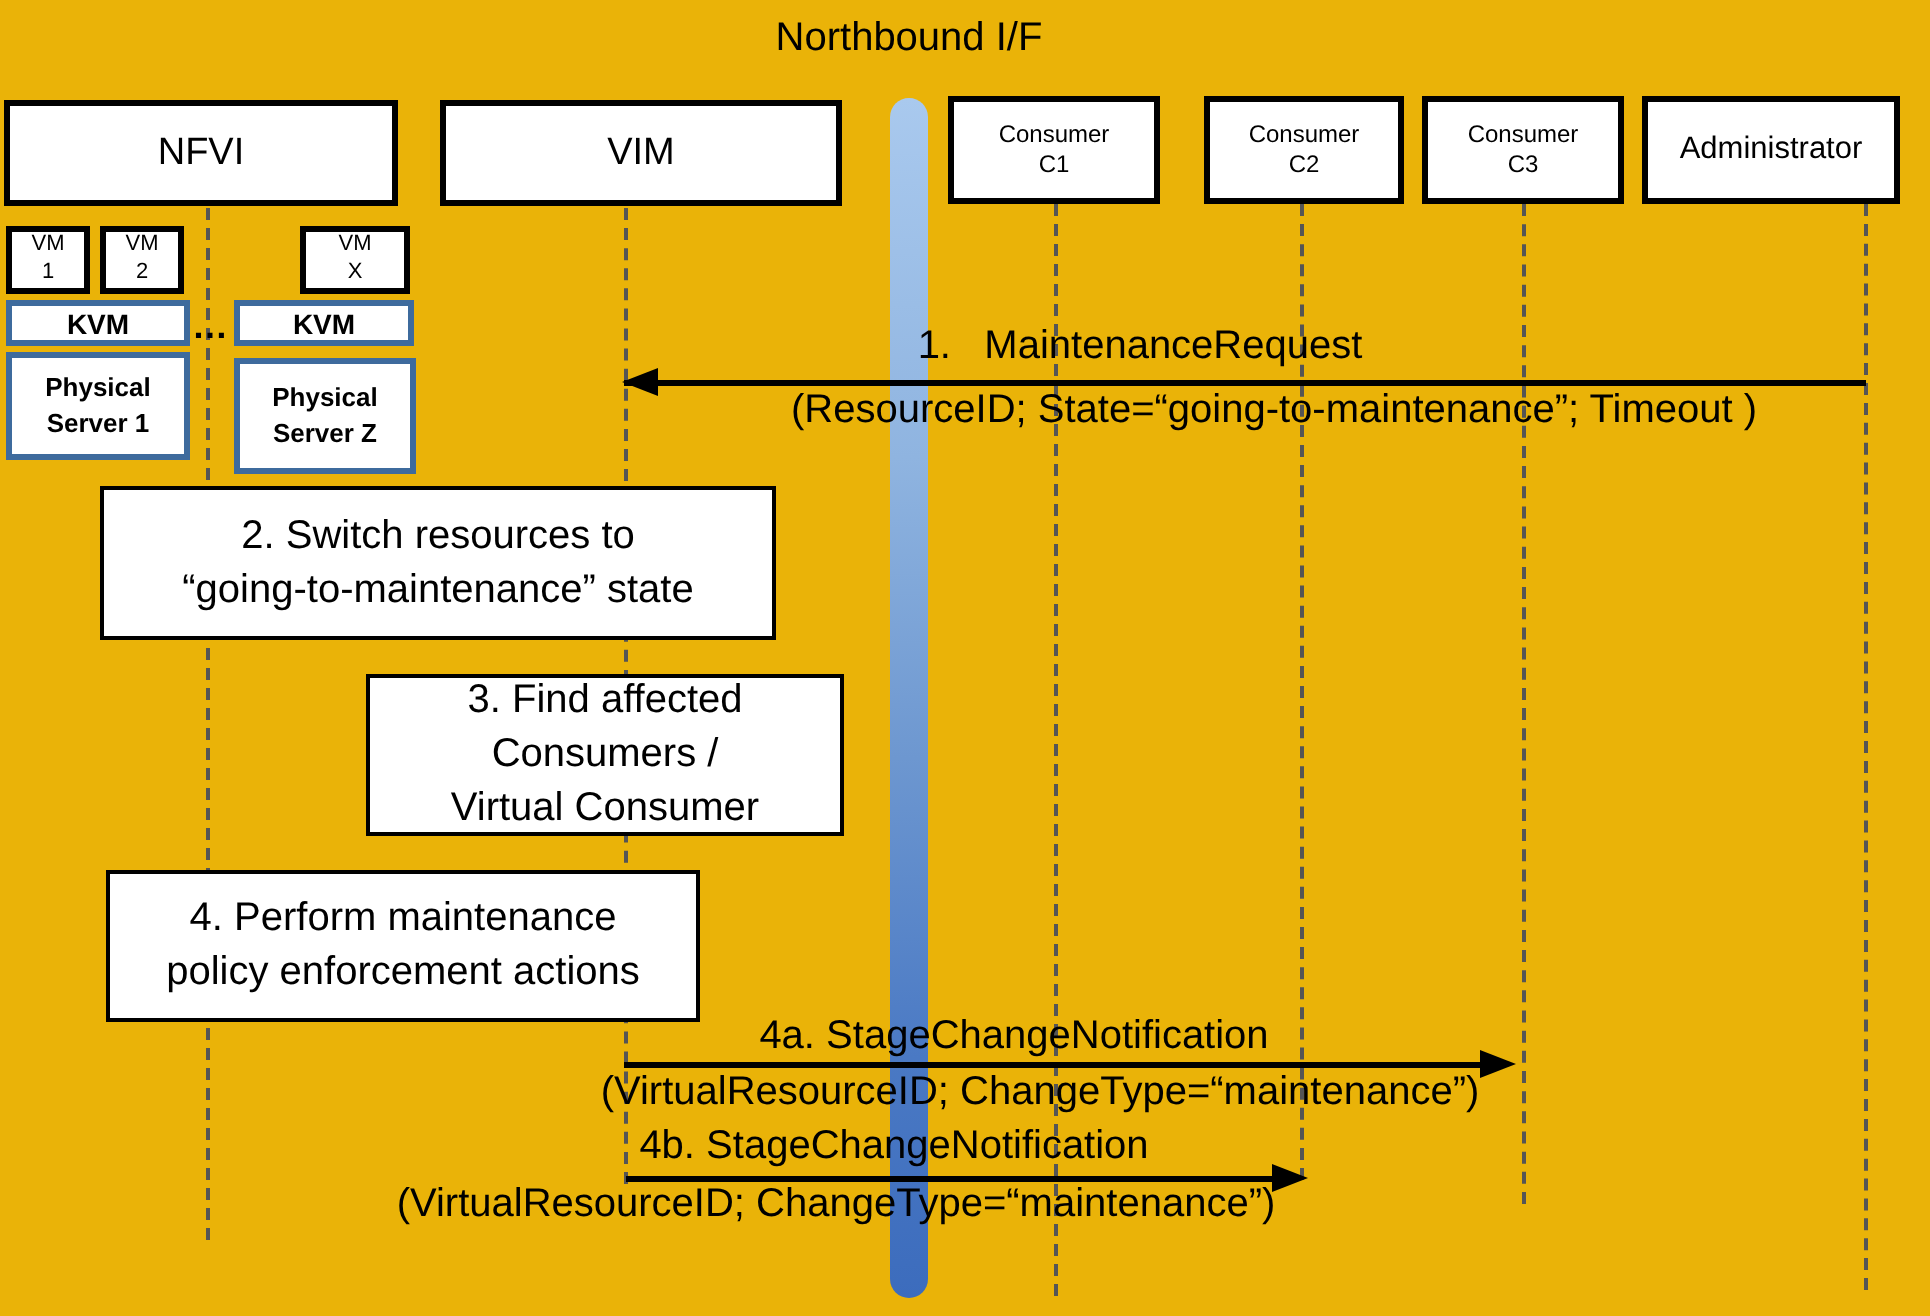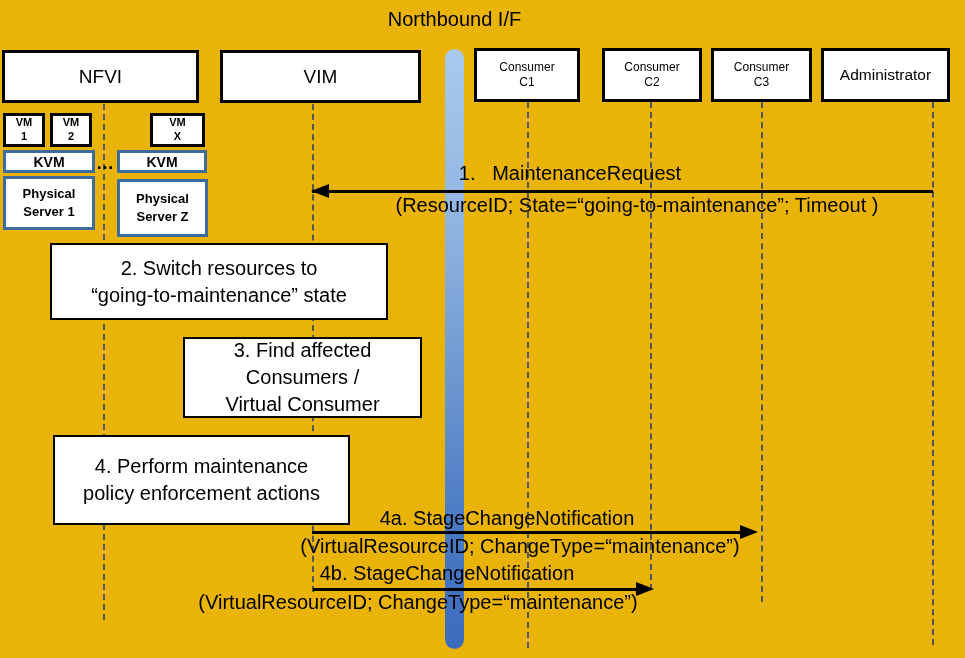--- a/index.html
+++ b/index.html
@@ -19,21 +19,21 @@
     position:absolute;background:#fff;border:3px solid #000;z-index:3;
     display:flex;flex-direction:column;align-items:center;justify-content:center;
     text-align:center;box-sizing:border-box;line-height:1.25;
   }
   .actor-box.big{font-size:19px;}
   .actor-box.cons{font-size:12px;}
   .actor-box.admin{font-size:15.5px;}
   .sub-black{
     position:absolute;background:#fff;border:3px solid #000;z-index:3;
     display:flex;flex-direction:column;align-items:center;justify-content:center;
-    text-align:center;box-sizing:border-box;font-size:11px;font-weight:700;line-height:1.25;
+    text-align:center;box-sizing:border-box;font-size:11px;font-weight:400;line-height:1.25;
   }
   .sub-blue{
     position:absolute;background:#fff;border:3px solid #3e6b9d;z-index:3;
     display:flex;flex-direction:column;align-items:center;justify-content:center;
     text-align:center;box-sizing:border-box;font-weight:600;
   }
   .kvm{font-size:14px;}
   .pserver{font-size:13px;line-height:1.35;}
   .dots{position:absolute;z-index:3;font-size:18px;font-weight:700;letter-spacing:1px;}
   .step-box{
@@ -128,21 +128,21 @@
 
   <div class="step-box" style="left:50px;top:243px;width:338px;height:77px">
     <span>2. Switch resources to</span>
     <span>“going-to-maintenance” state</span>
   </div>
   <div class="step-box" style="left:183px;top:337px;width:239px;height:81px">
     <span>3. Find affected</span>
     <span>Consumers /</span>
     <span>Virtual Consumer</span>
   </div>
-  <div class="step-box" style="left:53px;top:435px;width:297px;height:90px">
+  <div class="step-box" style="left:53px;top:435px;width:297px;height:76px">
     <span>4. Perform maintenance</span>
     <span>policy enforcement actions</span>
   </div>
 
   <div class="msg-line" style="left:312px;top:190px;width:621px"></div>
   <div class="head-left" style="left:311px;top:184px"></div>
   <div class="msg-text" style="left:330px;top:162px;width:480px">1.   MaintenanceRequest</div>
   <div class="msg-text" style="left:337px;top:194px;width:600px">(ResourceID; State=“going-to-maintenance”; Timeout )</div>
 
   <div class="msg-line" style="left:312px;top:531px;width:430px"></div>

